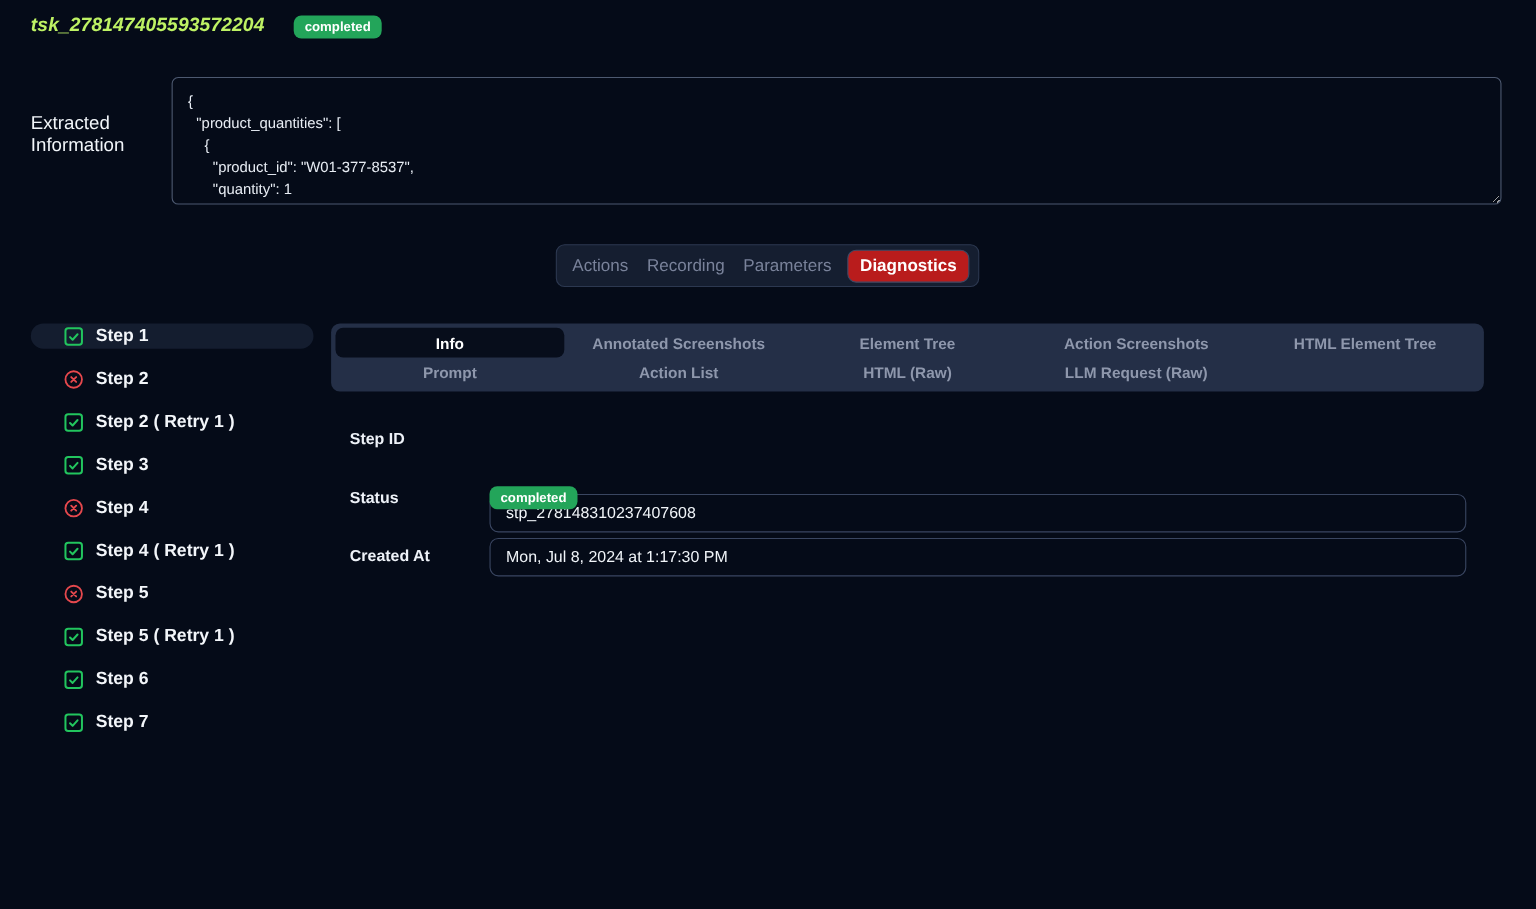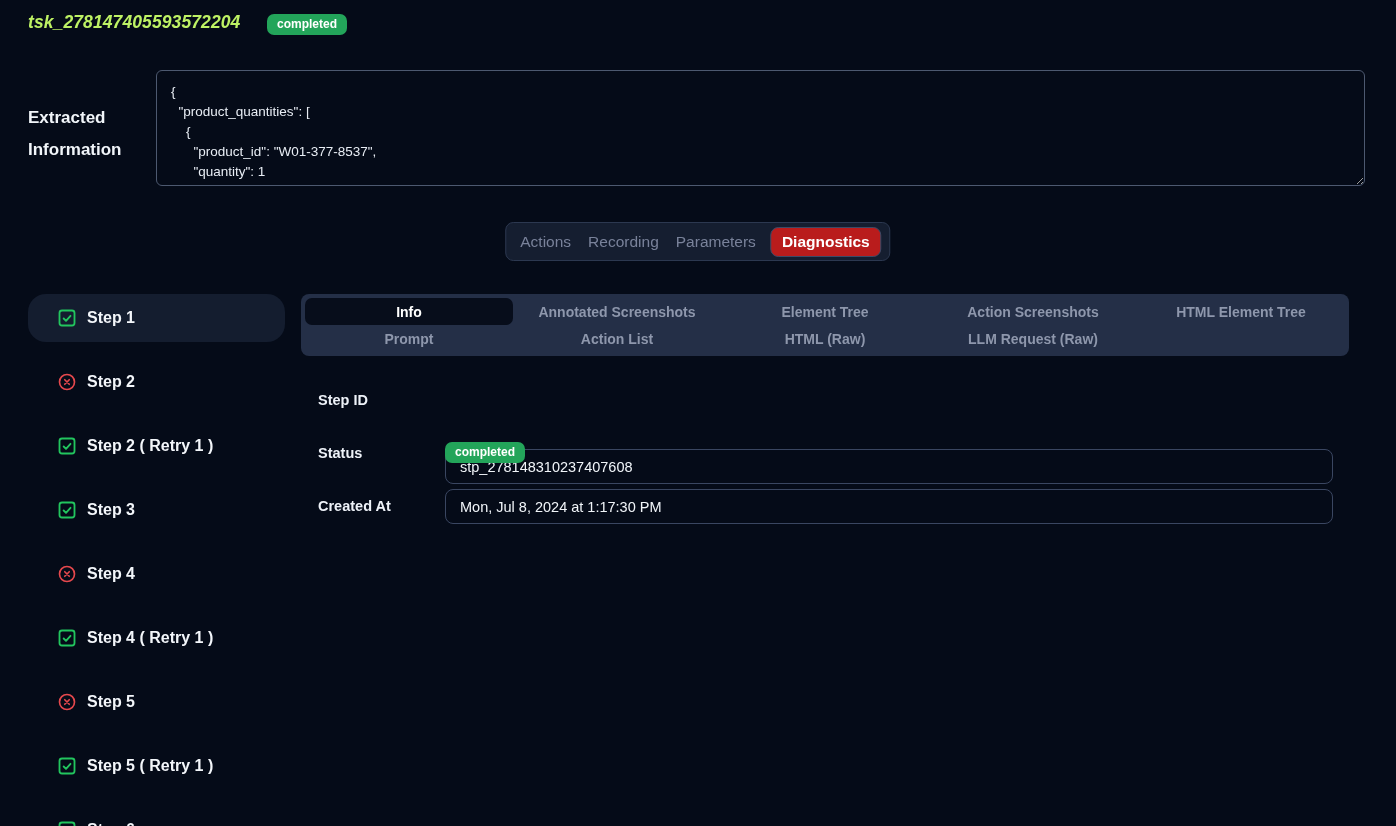--- a/index.html
+++ b/index.html
@@ -21,21 +21,21 @@
     display: inline-block;
     background: #23a55a; color: #ffffff;
     font-size: 12px; font-weight: 700;
     padding: 3px 10px 4px 10px; border-radius: 7px; line-height: 14px;
   }
   .header-badge { position: absolute; left: 267px; top: 14px; }
 
   
   .extracted-label {
     position: absolute; left: 28px; top: 102px; width: 120px;
-    font-size: 17px; font-weight: 700; line-height: 32px; color: #f1f5f9;
+    font-size: 17px; font-weight: 400; line-height: 20px; color: #f1f5f9;
   }
   .extracted-textarea {
     position: absolute; left: 156px; top: 70px; width: 1209px; height: 116px;
     background: transparent;
     border: 1px solid #4d5970; border-radius: 6px;
     color: #e8edf4;
     font-family: "Liberation Sans", sans-serif;
     font-size: 13.5px; line-height: 20px;
     padding: 11px 14px;
     resize: both; outline: none;
@@ -56,21 +56,21 @@
     padding: 4px 6px; border-radius: 8px; cursor: pointer; white-space: nowrap;
   }
   .main-tab.active {
     background: #b91c1c; border: 1px solid #3d4a66; color: #ffffff;
     font-weight: 700; padding: 5px 11px; margin-left: 3px;
   }
 
   
   .sidebar { position: absolute; left: 28px; top: 294px; width: 257px; }
   .step-item {
-    height: 48px; margin-bottom: 16px;
+    height: 23px; margin-bottom: 16px;
     display: flex; align-items: center;
     padding-left: 29px; border-radius: 18px; cursor: pointer;
   }
   .step-item.selected { background: #141d2f; }
   .step-icon { width: 20px; height: 20px; display: inline-flex; flex: none; }
   .step-icon svg { width: 20px; height: 20px; }
   .step-label {
     margin-left: 10px; font-size: 16px; font-weight: 600; color: #f3f6fa;
     white-space: nowrap;
   }

